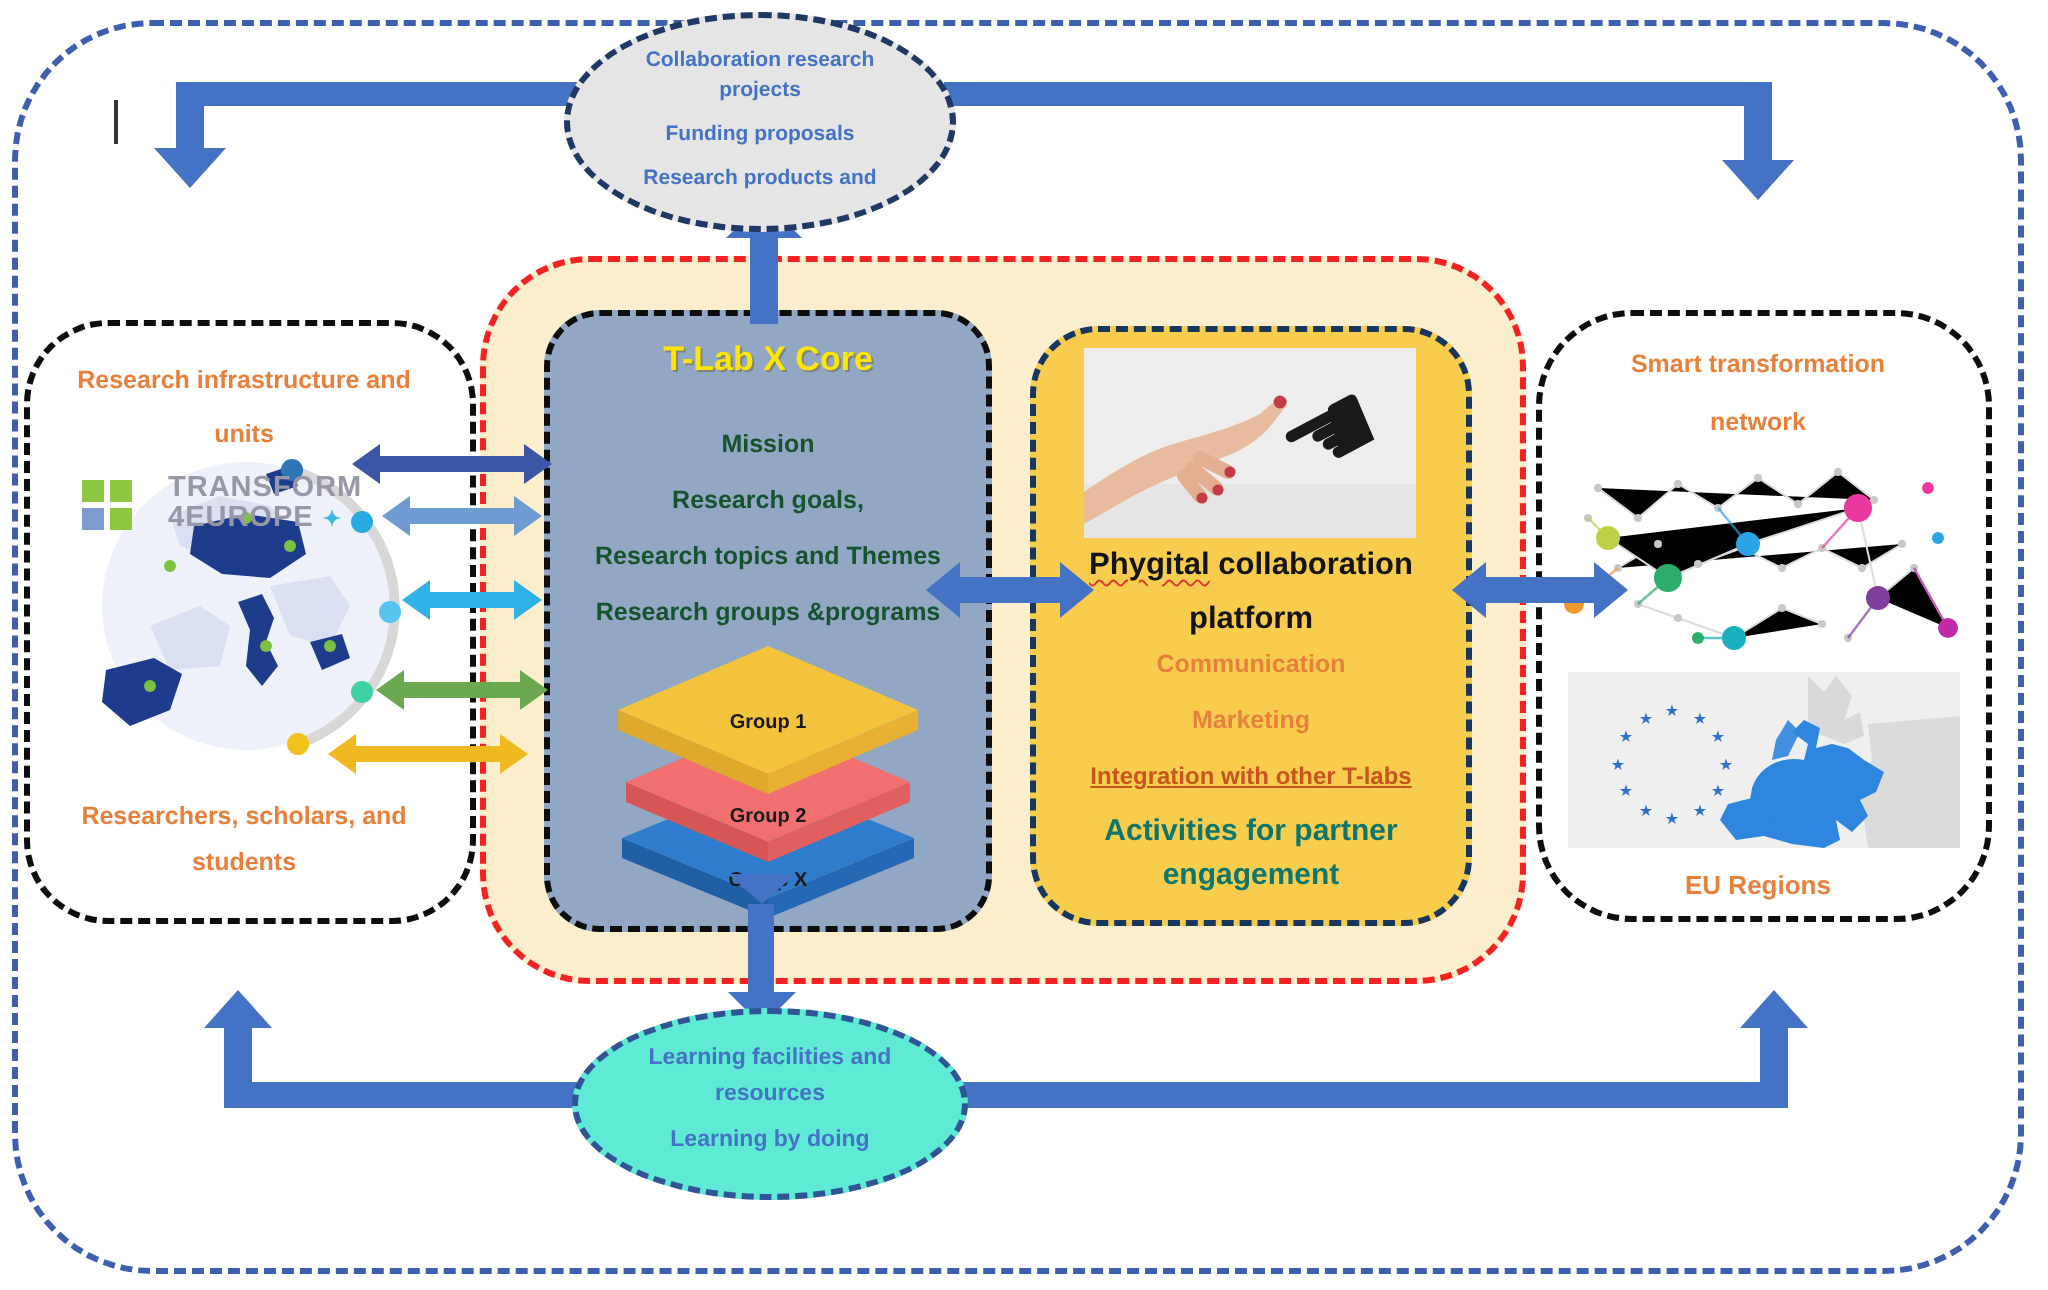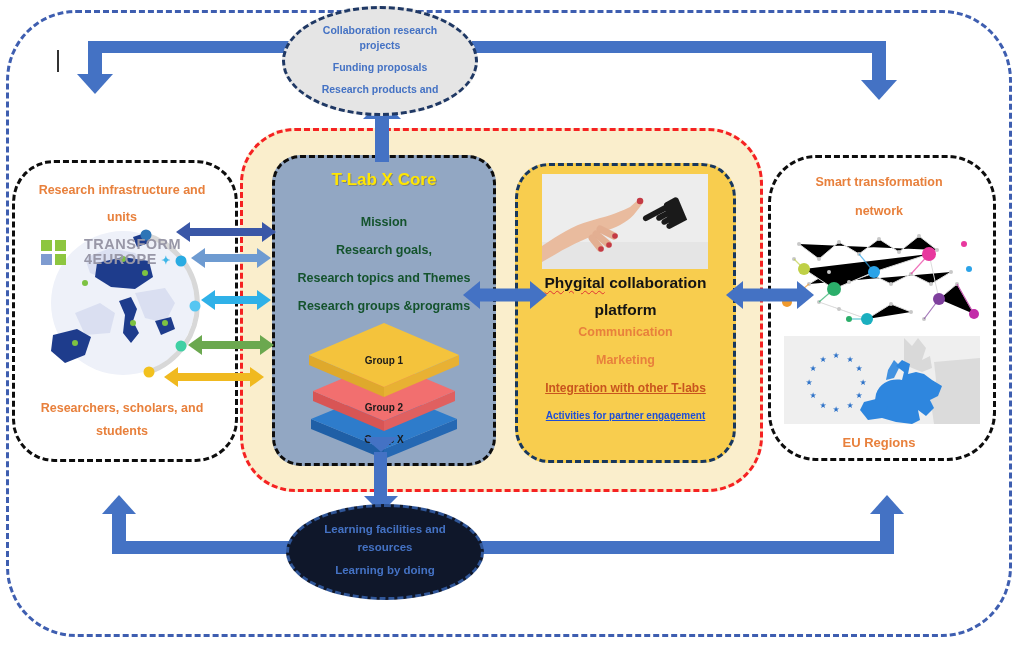--- a/index.html
+++ b/index.html
@@ -13,21 +13,21 @@
   .panel{position:absolute;background:#fff;border:3px dashed #0d0d0d;}
   .redbox{position:absolute;left:240px;top:128px;width:517px;height:358px;
           background:#FAEECC;border:3px dashed #F52222;border-radius:55px;}
   .core{position:absolute;left:272px;top:155px;width:218px;height:305px;
         background:#92A7C3;border:3px dashed #0d0d0d;border-radius:28px;}
   .platform{position:absolute;left:515px;top:163px;width:215px;height:294px;
         background:#F8CD4E;border:3px dashed #17375E;border-radius:34px;}
   .ellipse{position:absolute;border-radius:50%;text-align:center;box-sizing:border-box;}
   .ellipse.top{left:282px;top:6px;width:196px;height:110px;background:#e5e5e5;
         border:3px dashed #1F3864;padding-top:14px;}
-  .ellipse.bottom{left:286px;top:504px;width:198px;height:96px;background:#0f172a;
+  .ellipse.bottom{left:286px;top:504px;width:198px;height:96px;background:#5eead4;
         border:3px dashed #2F5597;padding-top:13px;}
   .ellipse p{margin:0 auto 7px;font-weight:bold;color:#4472C4;}
   .ellipse.top p{width:150px;font-size:10.5px;line-height:15px;}
   .ellipse.bottom p{width:166px;font-size:11.5px;line-height:18px;margin-bottom:5px;}
   
   .otitle{margin:0 auto;font-weight:bold;color:#E8803C;text-align:center;}
   .left-title{width:198px;font-size:12.5px;line-height:27px;position:absolute;top:14px;left:8px;}
   .left-foot{width:198px;font-size:12.5px;line-height:23px;position:absolute;bottom:16px;left:8px;}
   .right-title{width:160px;font-size:12.5px;line-height:29px;position:absolute;top:10px;left:28px;}
   .right-cap{width:200px;font-size:13px;position:absolute;bottom:8px;left:8px;}
@@ -36,21 +36,21 @@
   .core-items{position:absolute;top:50px;left:0;right:0;text-align:center;}
   .core-items p{margin:0;line-height:28px;font-size:12.5px;font-weight:bold;color:#14532d;}
   .plat-photo{position:absolute;left:24px;top:8px;width:166px;height:95px;overflow:hidden;}
   .plat-title{position:absolute;top:103px;left:0;right:0;text-align:center;margin:0;
       font-size:15.5px;font-weight:bold;color:#141414;line-height:27px;}
   .wavy{text-decoration:underline wavy #E03333;text-decoration-thickness:1px;text-underline-offset:2px;}
   .plat-items{position:absolute;top:152px;left:0;right:0;text-align:center;}
   .pitem{margin:0;line-height:28px;font-size:12.5px;font-weight:bold;color:#E8803C;}
   .phigh{margin:0;line-height:28px;font-size:12px;font-weight:bold;color:#C8551E;
       text-decoration:underline;white-space:nowrap;}
-  .pfoot{margin:3px auto 0;width:170px;line-height:22px;font-size:10px;font-weight:bold;color:#1d4ed8;text-decoration:underline;}
+  .pfoot{margin:3px auto 0;width:170px;line-height:22px;font-size:15px;font-weight:bold;color:#0f766e;}
   
   .logo{position:absolute;left:26px;top:74px;display:flex;align-items:center;gap:18px;}
   .sq-grid{display:grid;grid-template-columns:11px 11px;grid-auto-rows:11px;gap:3px;}
   .sq-grid span{display:block;}
   .sq-g{background:#8DC63F;} .sq-b{background:#7E9BD0;}
   .logo-text{font-size:14.5px;font-weight:bold;color:#9897A7;letter-spacing:.5px;line-height:15px;}
   .sparkle{color:#3FB6E8;font-size:11px;}
   
   .bar{position:absolute;background:#4472C4;}
   .tri{position:absolute;width:0;height:0;}

